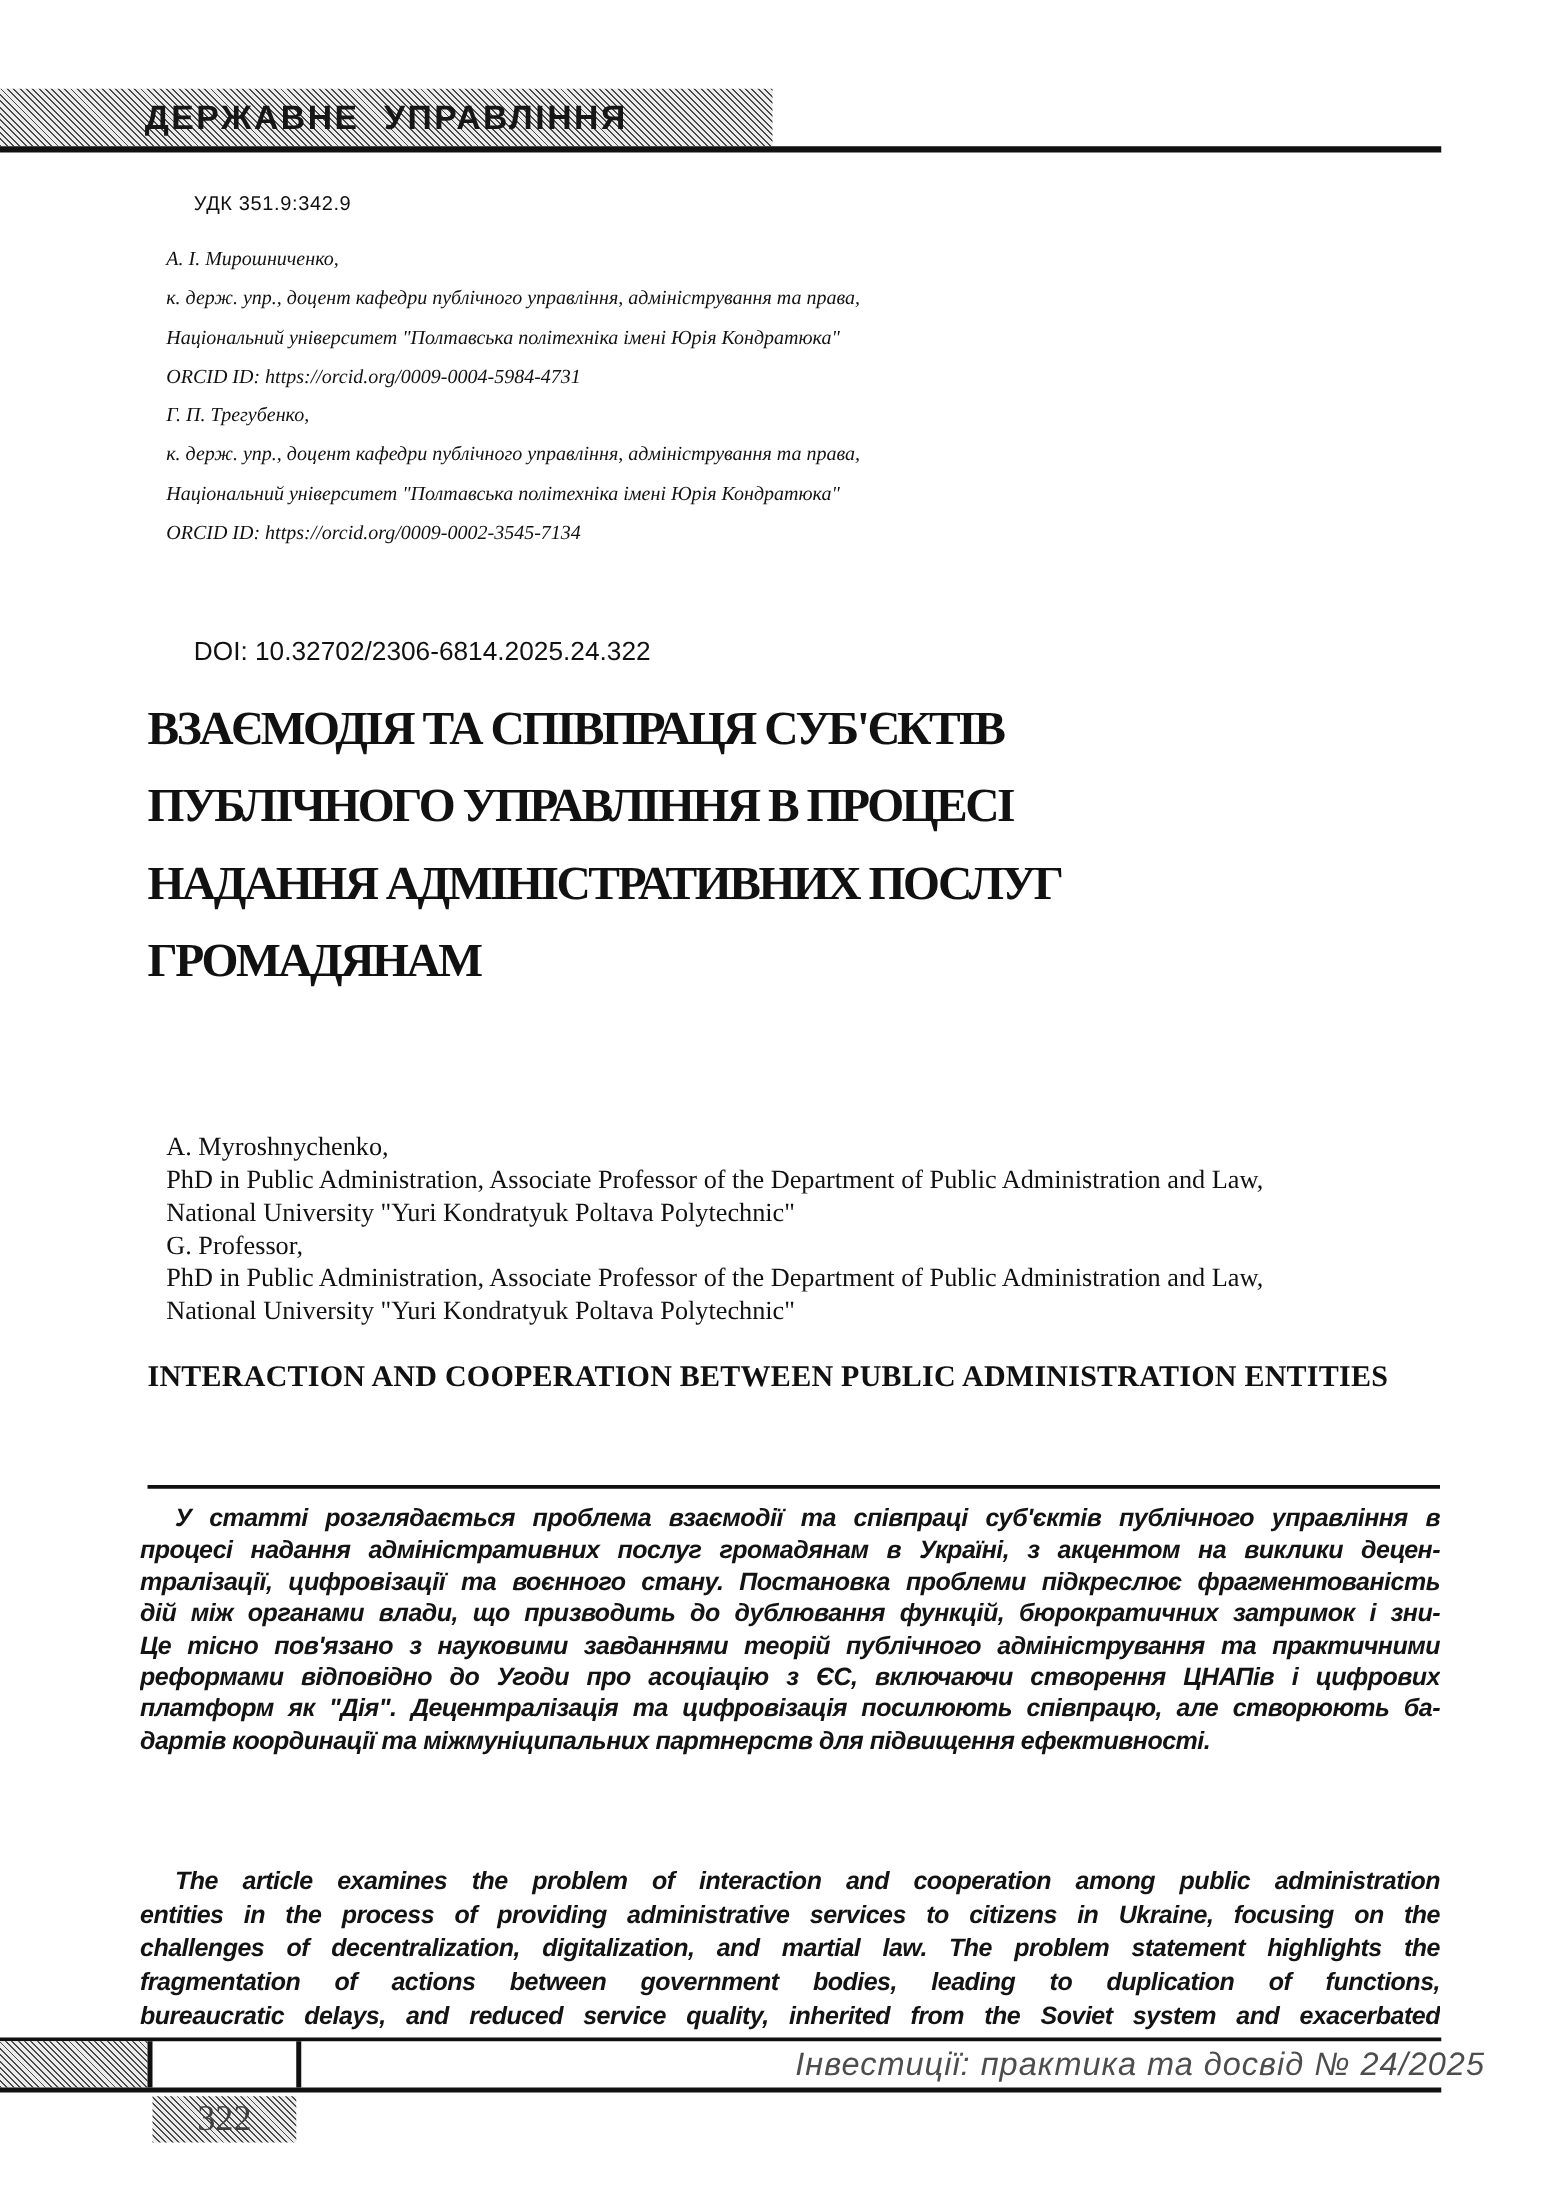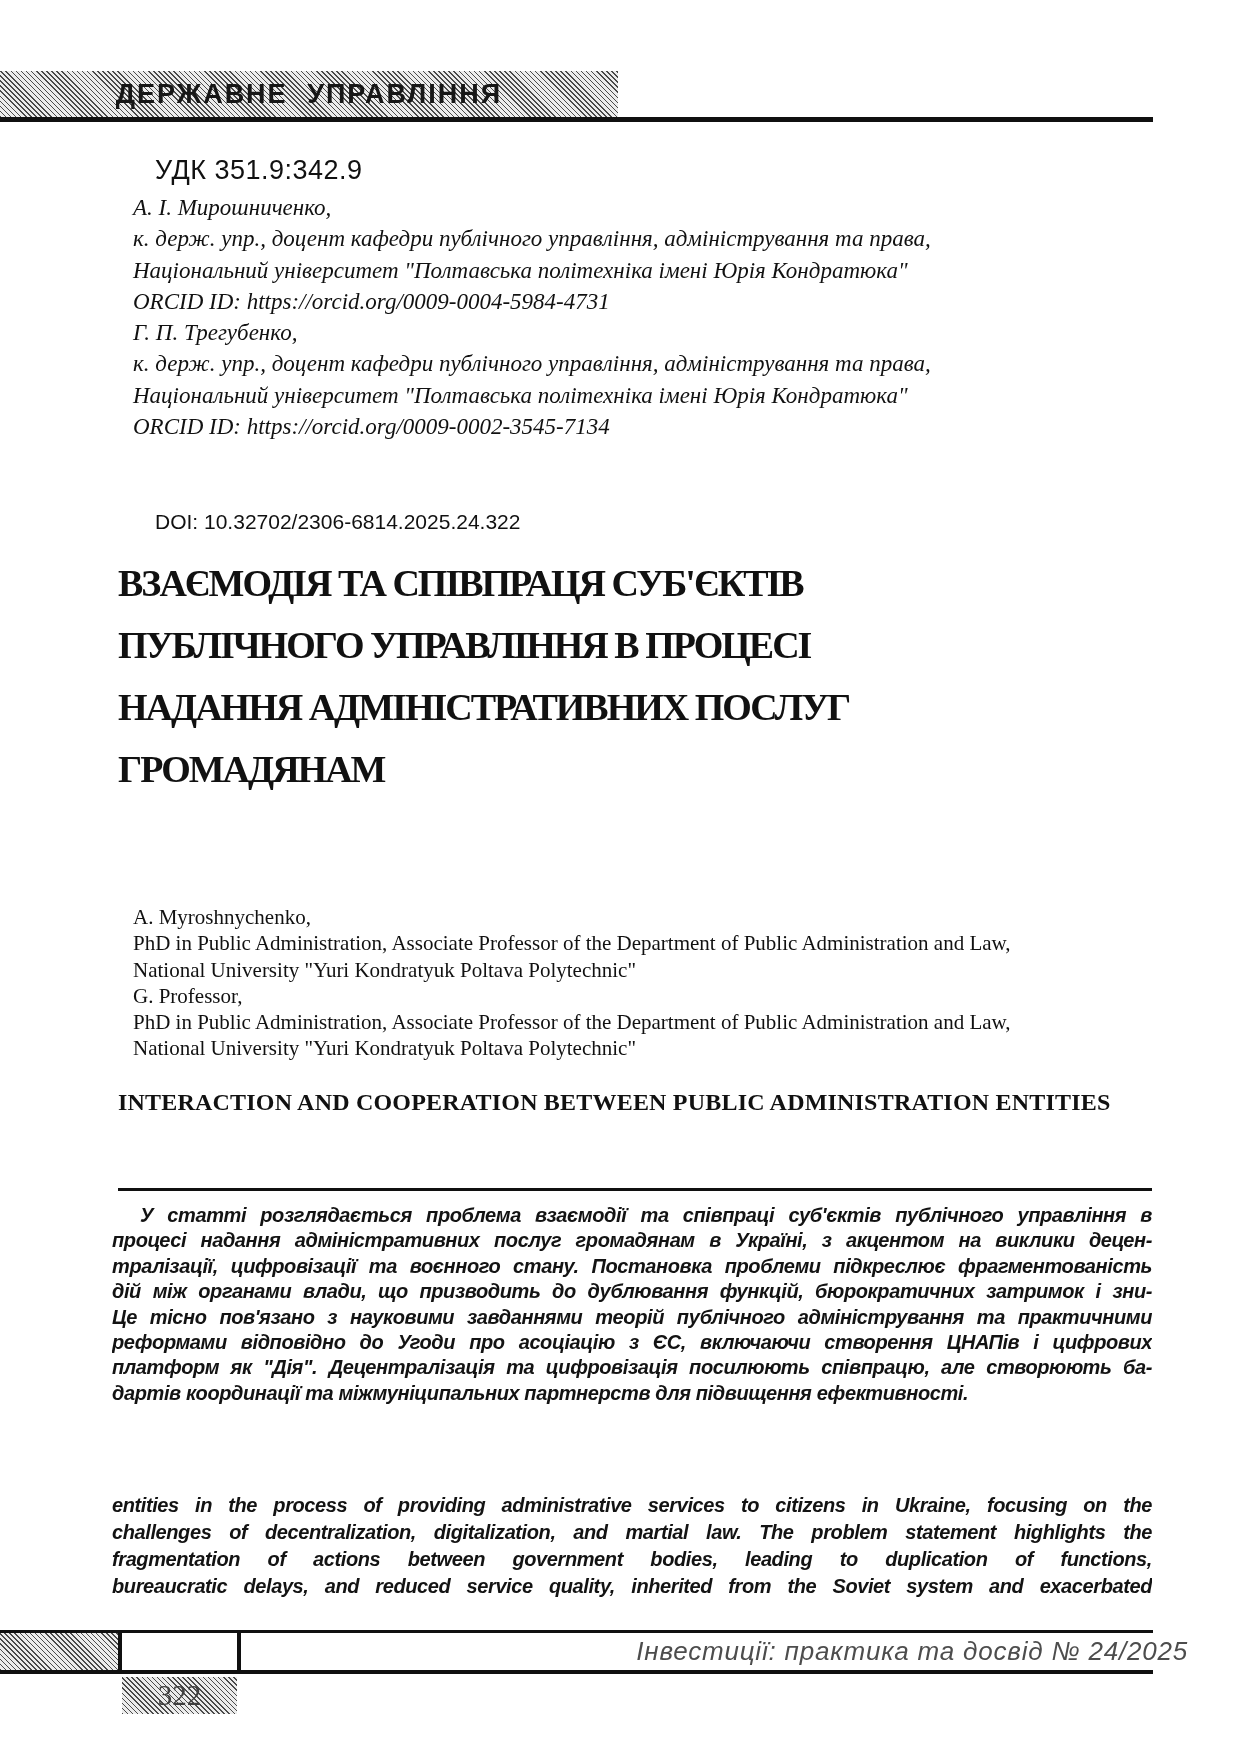--- a/index.html
+++ b/index.html
@@ -8,25 +8,25 @@
   .hatch{background:repeating-linear-gradient(45deg,#4a4a4a 0px,#4a4a4a 1.1px,#ececec 1.1px,#ececec 3.6px);}
   .rule{position:absolute;background:#101010;}
 
   
   .band-header{position:absolute;left:0;top:71px;width:618px;height:46px;
                display:flex;align-items:center;justify-content:center;}
   .band-text{font-family:"Liberation Sans",sans-serif;font-weight:bold;font-size:27px;
              letter-spacing:2px;word-spacing:10px;color:#161616;}
   .rule-top{left:0;top:117px;width:1153px;height:5px;}
   .udc{position:absolute;left:155px;top:155px;font-family:"Liberation Sans",sans-serif;
-       font-size:27px;letter-spacing:.5px;}
+       font-size:16px;letter-spacing:.5px;}
 
   
   .authors-uk{position:absolute;left:133px;top:192px;width:1010px;
-              font-style:italic;font-size:23px;line-height:31.3px;}
+              font-style:italic;font-size:16px;line-height:31.3px;}
   
   .doi{position:absolute;left:155px;top:510px;font-family:"Liberation Sans",sans-serif;font-size:21px;}
 
   
   .title-uk{position:absolute;left:118px;top:552px;font-weight:bold;font-size:38px;
             line-height:62px;letter-spacing:-2px;}
   .title-uk div{white-space:nowrap;}
 
   
   .authors-en{position:absolute;left:133px;top:904px;width:1020px;font-size:21px;line-height:26.3px;}
@@ -115,20 +115,21 @@
     <div class="jline">процесі надання адміністративних послуг громадянам в Україні, з акцентом на виклики децен-</div>
     <div class="jline">тралізації, цифровізації та воєнного стану. Постановка проблеми підкреслює фрагментованість</div>
     <div class="jline">дій між органами влади, що призводить до дублювання функцій, бюрократичних затримок і зни-</div>
     <div class="jline">Це тісно пов'язано з науковими завданнями теорій публічного адміністрування та практичними</div>
     <div class="jline">реформами відповідно до Угоди про асоціацію з ЄС, включаючи створення ЦНАПів і цифрових</div>
     <div class="jline">платформ як "Дія". Децентралізація та цифровізація посилюють співпрацю, але створюють ба-</div>
     <div class="jline last">дартів координації та міжмуніципальних партнерств для підвищення ефективності.</div>
   </div>
 
   <div class="abstract abstract-en">
+    <div class="jline ind">The article examines the problem of interaction and cooperation among public administration</div>
     <div class="jline">entities in the process of providing administrative services to citizens in Ukraine, focusing on the</div>
     <div class="jline">challenges of decentralization, digitalization, and martial law. The problem statement highlights the</div>
     <div class="jline">fragmentation of actions between government bodies, leading to duplication of functions,</div>
     <div class="jline">bureaucratic delays, and reduced service quality, inherited from the Soviet system and exacerbated</div>
   </div>
 
   <div class="rule f-line-top"></div>
   <div class="f-hatch-left hatch"></div>
   <div class="f-div f-div1"></div>
   <div class="f-pagebox hatch">

